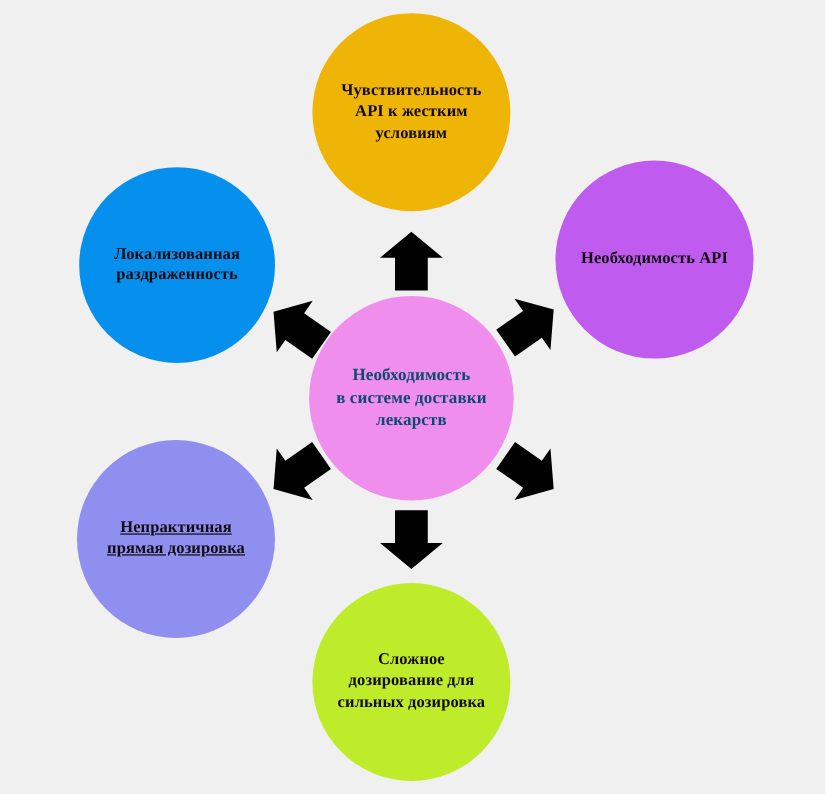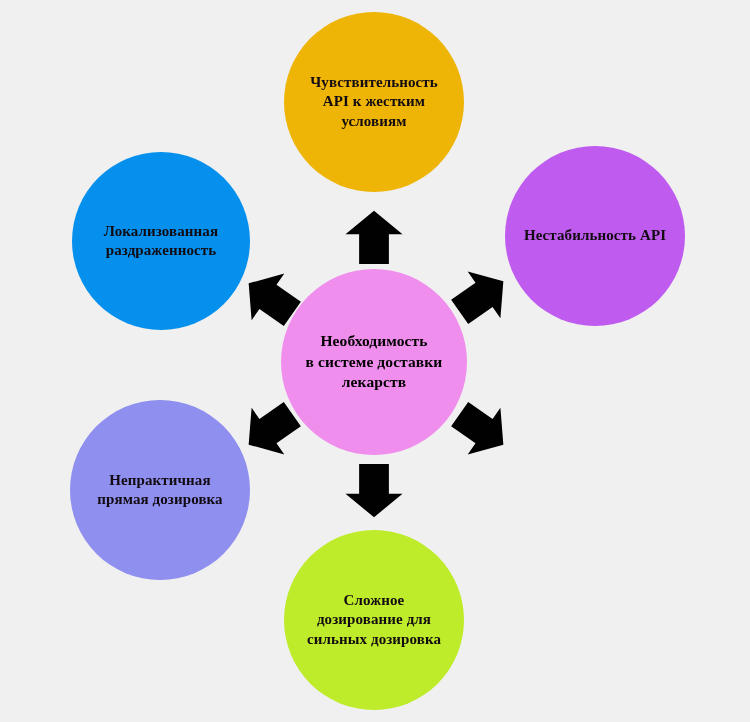--- a/index.html
+++ b/index.html
@@ -44,21 +44,21 @@
     left: 281px;
     top: 269px;
     width: 186px;
     height: 186px;
     background: #f08eee;
     z-index: 3;
   }
   #hub .node-label {
     font-size: 15.5px;
     line-height: 1.33;
-    color: #000000;
+    color: #0c4a6e;
   }
   
   #node-top {
     left: 284px;
     top: 12px;
     width: 180px;
     height: 180px;
     background: #eeb406;
   }
   #node-top .node-label { font-size: 15px; }
@@ -80,20 +80,21 @@
     background: #c05bf0;
   }
   #node-upper-right .node-label { font-size: 15px; }
 
   #node-lower-left {
     left: 70px;
     top: 400px;
     width: 180px;
     height: 180px;
     background: #8f8fef;
+    text-decoration: underline;
   }
   #node-lower-left .node-label { font-size: 15px; }
 
   #node-lower-right {
     left: 508px;
     top: 398px;
     width: 180px;
     height: 180px;
     background: #f43394;
   }
@@ -172,21 +173,21 @@
     </svg>
   </div>
 
   <div class="node" id="node-top">
     <span class="node-label">Чувствительность
 API к жестким
 условиям</span>
   </div>
 
   <div class="node" id="node-upper-right">
-    <span class="node-label">Нестабильность API</span>
+    <span class="node-label">Необходимость API</span>
   </div>
 
 
   <div class="node" id="node-bottom">
     <span class="node-label">Сложное
 дозирование для
 сильных дозировка</span>
   </div>
 
   <div class="node" id="node-lower-left">

